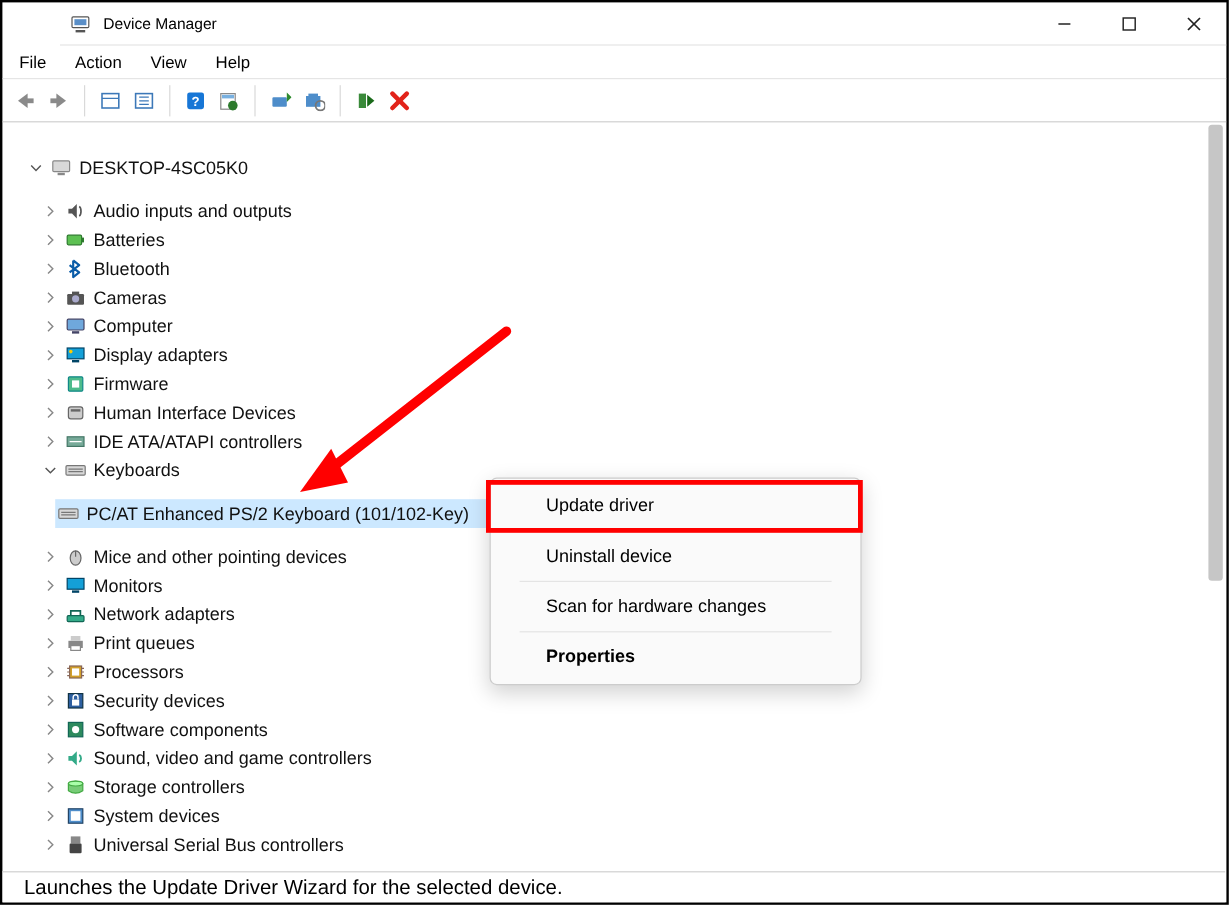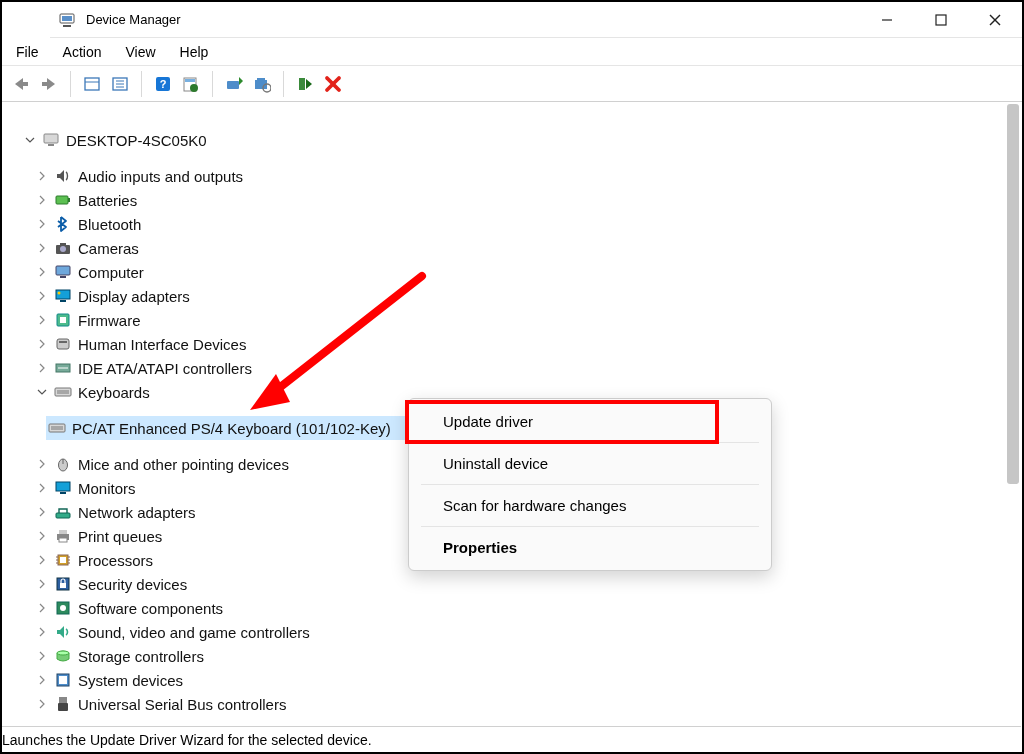--- a/index.html
+++ b/index.html
@@ -85,26 +85,26 @@
     background: #cce8ff;
     display:inline-flex;
     padding-right: 24px;
   }
 
   
   .ctxmenu {
     position: absolute;
     left: 406px;
     top: 396px;
-    width: 364px;
+    width: 310px;
     background: #fafafa;
     border: 1px solid #ccc;
     box-shadow: 0 6px 18px rgba(0,0,0,0.18);
     border-radius: 6px;
-    padding: 4px 4px;
+    padding: 4px 16px;
     z-index: 50;
   }
   .ctx-item {
     padding: 10px 30px;
     font-size: 15px;
     position: relative;
   }
   .ctx-sep { height:1px; background:#e4e4e4; margin: 2px 8px; }
   .ctx-item.bold { font-weight:700; }
   .ctx-highlight {
@@ -126,22 +126,22 @@
     pointer-events: none;
   }
 
   
   .statusbar {
     position:absolute;
     left:0; right:1px; bottom:0;
     height: 26px;
     border-top:1px solid #d0d0d0;
     display:flex; align-items:center;
-    padding-left: 0;
-    font-size: 14px;
+    padding-left: 18px;
+    font-size: 17px;
     background:#fff;
   }
 </style>
 </head>
 <body>
 
 <div class="titlebar">
   <span class="app-icon">
     <svg width="16" height="16" viewBox="0 0 16 16">
         <rect x="1" y="2" width="14" height="9" rx="1" fill="#fff" stroke="#555"></rect>
@@ -427,21 +427,21 @@
             </div>
             <ul class="leaf-children">
               <li><div class="node selected">
                   <span class="iconcell">
                     <svg width="18" height="18" viewBox="0 0 18 18">
                       <rect x="1" y="5" width="16" height="8" rx="1" fill="#d8d8d8" stroke="#777"></rect>
                       <line x1="3" y1="8" x2="15" y2="8" stroke="#777"></line>
                       <line x1="3" y1="10" x2="15" y2="10" stroke="#777"></line>
                     </svg>
                   </span>
-                  <span class="label">PC/AT Enhanced PS/4 Keyboard (101/102-Key)</span>
+                  <span class="label">PC/AT Enhanced PS/2 Keyboard (101/102-Key)</span>
                 </div></li>
             </ul>
           </li>
           <li>
             <div class="node">
               <span class="exp">
                 <svg width="10" height="10">
                   <path d="M3 1 L7 5 L3 9" fill="none" stroke="#888" stroke-width="1.2"></path>
                 </svg>
               </span>

